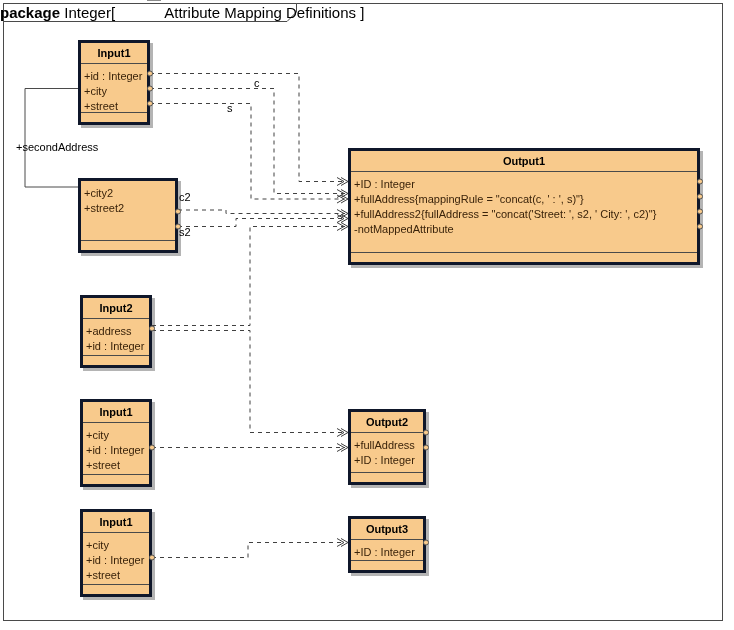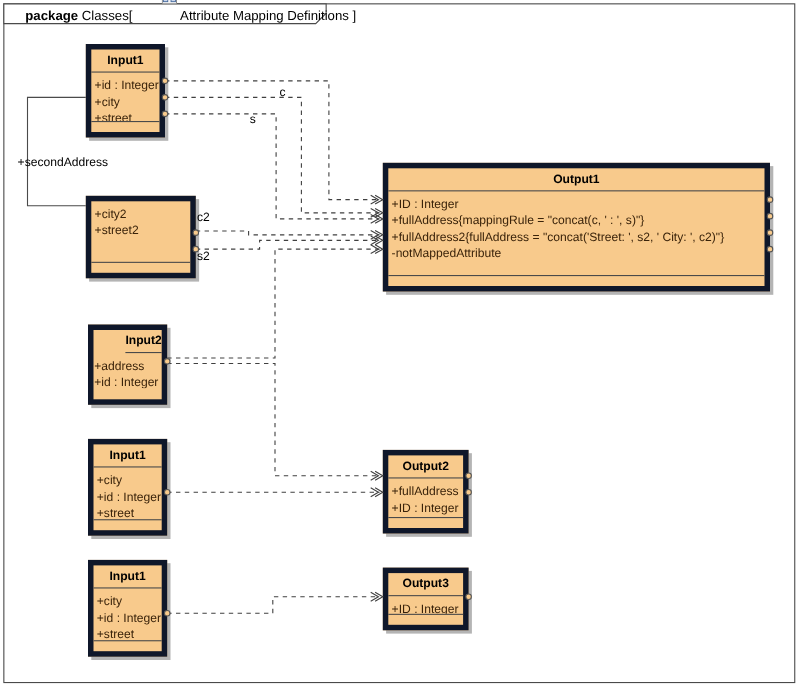--- a/index.html
+++ b/index.html
@@ -1,25 +1,25 @@
 <!DOCTYPE html>
 <html><head>
 <meta charset="utf-8">
 <style>
   html,body{margin:0;padding:0;background:#fff;}
   #canvas{position:relative;width:734px;height:630px;background:#fff;overflow:hidden;
           font-family:"Liberation Sans","DejaVu Sans",sans-serif;}
   svg.layer{position:absolute;left:0;top:0;width:734px;height:630px;pointer-events:none;}
   
-  #tab-text{position:absolute;left:23px;top:4px;height:17px;display:flex;align-items:flex-end;
-            font-size:12px;color:#000;white-space:pre;}
+  #tab-text{position:absolute;left:0;top:4px;height:17px;display:flex;align-items:flex-end;
+            font-size:15px;color:#000;white-space:pre;}
   #tab-text .kw{font-weight:bold;}
   #tab-text .icon{display:inline-block;margin:0 3px;}
   
-  .node{position:absolute;background:#f8ca8c;border:5px solid #0f172a;
+  .node{position:absolute;background:#f8ca8c;border:3px solid #0f172a;
         box-shadow:3px 3px 0 0 #b4b4b4;box-sizing:border-box;
         display:flex;flex-direction:column;}
   .node .title{height:20px;line-height:20px;text-align:center;font-size:11px;font-weight:bold;
                color:#000;border-bottom:1px solid #4a4a4a;overflow:hidden;white-space:nowrap;}
   .node .attrs{flex:1;padding-top:5px;overflow:hidden;}
   .node .attr{height:15px;line-height:15px;font-size:11px;color:#3a230a;padding:0 3px;
               white-space:pre;overflow:hidden;}
   .node .ops{height:9px;border-top:1px solid #4a4a4a;}
   .lbl{font-size:11px;fill:#000;}
 </style>
@@ -27,21 +27,21 @@
 <body>
 
 <div id="canvas">
 
   <svg class="layer">
     <rect x="3.5" y="3.5" width="719" height="617" fill="none" stroke="#4a4a4a"></rect>
     <polygon points="3.5,3.5 296.5,3.5 296.5,12 287,21.5 3.5,21.5" fill="#ffffff" stroke="#4a4a4a"></polygon>
   </svg>
 
   <div id="tab-text">
-    <span class="kw">package</span><span> Classes[ </span><span class="icon">
+    <span class="kw">package</span><span> Integer[ </span><span class="icon">
       <svg width="14" height="14" viewBox="0 0 14 14">
         <rect x="0.5" y="0.5" width="13" height="13" fill="#f4f4f4" stroke="#8a8a8a"></rect>
         <polygon points="10,0.5 13.5,0.5 13.5,4" fill="#dcdcdc" stroke="#8a8a8a" stroke-width="0.8"></polygon>
         <rect x="5" y="2.5" width="4" height="3" fill="#c8d4ea" stroke="#44689c" stroke-width="0.8"></rect>
         <rect x="1.5" y="8.5" width="4" height="3" fill="#c8d4ea" stroke="#44689c" stroke-width="0.8"></rect>
         <rect x="8.5" y="8.5" width="4" height="3" fill="#c8d4ea" stroke="#44689c" stroke-width="0.8"></rect>
         <path d="M7,5.5 V7 M3.5,8.5 V7 H10.5 V8.5" fill="none" stroke="#666" stroke-width="0.8"></path>
       </svg>
     </span><span>Attribute Mapping Definitions</span><span> ]</span>
   </div>
@@ -66,21 +66,21 @@
       <div class="node" style="left: 348px; top: 148px; width: 352px; height: 117px;">
         <div class="title">Output1</div>
         <div class="attrs">
           <div class="attr">+ID : Integer</div>
           <div class="attr">+fullAddress{mappingRule = "concat(c, ' : ', s)"}</div>
           <div class="attr">+fullAddress2{fullAddress = "concat('Street: ', s2, ' City: ', c2)"}</div>
           <div class="attr">-notMappedAttribute</div>
         </div>
         <div class="ops"></div>
       </div>
-      <div class="node" style="left: 80px; top: 295px; width: 72px; height: 73px; align-items: flex-end;">
+      <div class="node" style="left: 80px; top: 295px; width: 72px; height: 73px;">
         <div class="title">Input2</div>
         <div class="attrs">
           <div class="attr">+address</div>
           <div class="attr">+id : Integer</div>
         </div>
         <div class="ops"></div>
       </div>
       <div class="node" style="left: 80px; top: 399px; width: 72px; height: 88px;">
         <div class="title">Input1</div>
         <div class="attrs">

